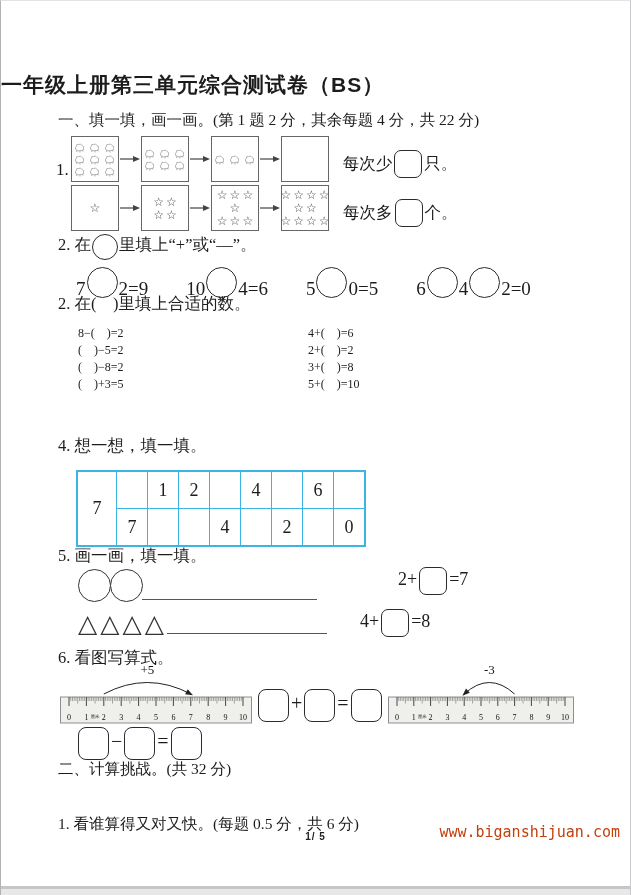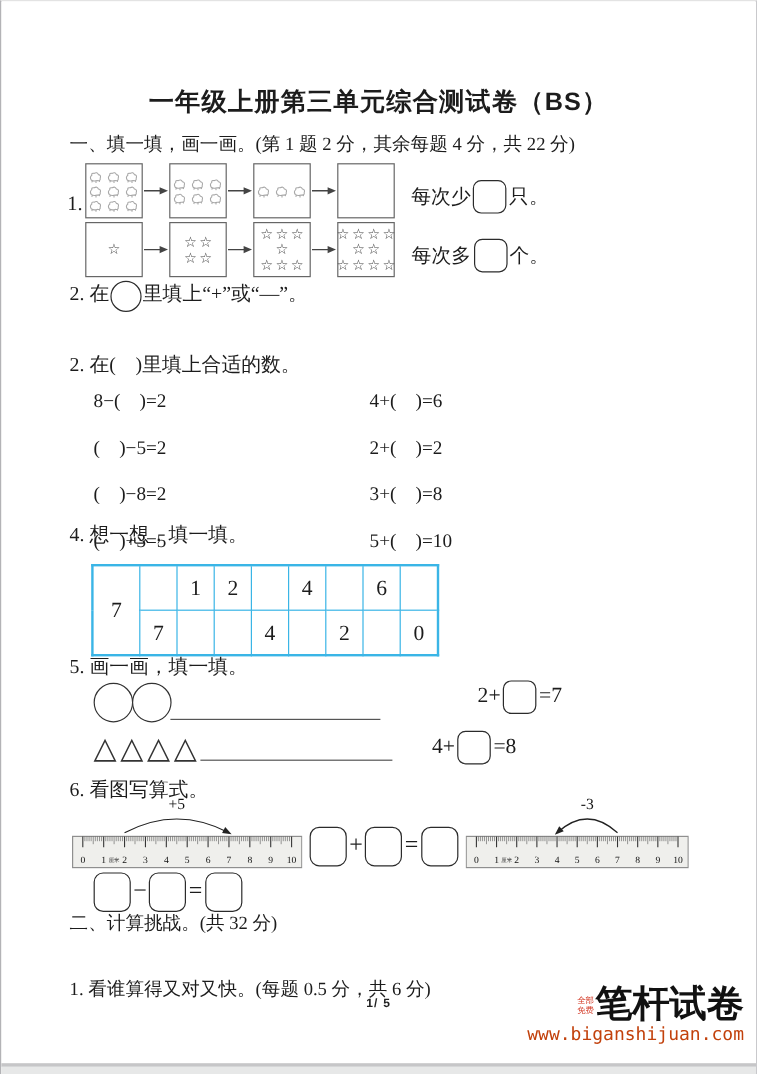--- a/index.html
+++ b/index.html
@@ -1,21 +1,21 @@
 <!DOCTYPE html>
 <html><head>
 <meta charset="utf-8">
 <style>
   html,body{margin:0;padding:0;background:#f2f3f3;}
   #page{position:relative;width:631px;height:895px;background:#fff;box-sizing:border-box;
     border-left:1px solid #b3b3b6;border-right:1px solid #c9c9cc;border-top:1px solid #e3e3e3;
     overflow:hidden;font-family:"Liberation Serif","DejaVu Serif",serif;color:#1c1c1c;}
   .abs{position:absolute;}
   
-  #title{top:70px;left:0;right:0;text-align:center;font-family:"Liberation Sans","DejaVu Sans",sans-serif;
+  #title{top:70px;left:0;right:0;font-family:"Liberation Sans","DejaVu Sans",sans-serif;
     font-weight:bold;font-size:21px;letter-spacing:1px;}
   .h{font-size:15.5px;}
   .qh{font-size:16.5px;}
   
   .pic-strip{display:flex;align-items:center;}
   .qnum{font-size:17px;align-self:flex-end;margin:0 2px 2px 0;}
   .pic-box{width:48px;height:46px;border:1px solid #666;background:#fff;display:flex;flex-direction:column;
     justify-content:center;gap:1px;box-sizing:border-box;}
   .pic-row{display:flex;justify-content:center;align-items:center;gap:2px;}
   .star{font-family:"DejaVu Sans",sans-serif;font-size:12px;line-height:12px;color:#444;}
@@ -25,21 +25,21 @@
   .eq-box{width:26px;height:26px;border:1.4px solid #2b2b2b;border-radius:7px;display:inline-block;
     vertical-align:middle;margin:0 2px;background:#fff;}
   .eq-circle{width:29px;height:29px;border:1.1px solid #2b2b2b;border-radius:50%;display:inline-block;
     vertical-align:-3px;margin:0 1px;background:#fff;}
   .h-circle{width:24px;height:24px;border:1px solid #2b2b2b;border-radius:50%;display:inline-block;
     vertical-align:-6px;margin:0 1px;}
   
   #q2 .hrow{display:flex;align-items:flex-start;font-size:16.5px;}
   #q2 .eqrow{margin:7px 0 0 18px;display:flex;gap:38px;font-size:19px;align-items:flex-end;}
   
-  #q3 .grid{margin:11px 0 0 20px;display:grid;grid-template-columns:230px auto;row-gap:21px;font-size:16px;}
+  #q3 .grid{margin:11px 0 0 20px;display:grid;grid-template-columns:230px auto;row-gap:2px;font-size:12px;}
   .eq{white-space:pre;}
   
   .q4t{border-collapse:collapse;margin:13px 0 0 18px;}
   .q4t td{border:1.6px solid #3ab5e6;width:30px;height:36px;text-align:center;font-size:18px;padding:0;}
   .q4t td.lead{width:38px;}
   .q4t{border:2.5px solid #3ab5e6;}
   
   .shape-circle{width:31px;height:31px;border:1.1px solid #333;border-radius:50%;display:inline-block;
     background:#fff;margin-right:-1px;}
   .tri{font-family:"DejaVu Sans",sans-serif;font-size:25px;line-height:25px;color:#333;letter-spacing:3px;}
@@ -302,20 +302,26 @@
         <span>个。</span>
       </span>
     </div>
   </div>
 
   <div id="q2" class="abs" style="top:233px;left:57px;">
     <div class="hrow">
       <span>2. 在</span>
       <span class="h-circle"></span>
       <span>里填上“+”或“—”。</span>
+    </div>
+    <div class="eqrow">
+      <span class="eqitem">7<span class="eq-circle"></span>2=9</span>
+      <span class="eqitem">10<span class="eq-circle"></span>4=6</span>
+      <span class="eqitem">5<span class="eq-circle"></span>0=5</span>
+      <span class="eqitem">6<span class="eq-circle"></span>4<span class="eq-circle"></span>2=0</span>
     </div>
   </div>
 
   <div id="q3" class="abs" style="top:292px;left:57px;">
     <div class="qh eq">2. 在(    )里填上合适的数。</div>
     <div class="grid">
       <span class="eq">8−(    )=2</span>
       <span class="eq">4+(    )=6</span>
       <span class="eq">(    )−5=2</span>
       <span class="eq">2+(    )=2</span>
@@ -622,22 +628,18 @@
         </svg></div>
     <span class="q6eq" style="left:18px;top:80px;"><span class="eq-box"></span>−<span class="eq-box"></span>=<span class="eq-box"></span></span>
   </div>
 
   <div class="abs h" style="top:758px;left:57px;">二、计算挑战。(共 32 分)</div>
   <div class="abs h" style="top:784px;left:57px;margin-top:29px;">1. 看谁算得又对又快。(每题 0.5 分，共 6 分)</div>
 
   <div id="pagenum" class="abs">1/ 5</div>
 
   <div id="logo" class="abs">
-    <div class="logo-row">
-      <span class="logo-free">全部免费</span>
-      <span class="logo-name">笔杆试卷</span>
-    </div>
     <div class="logo-url">www.biganshijuan.com</div>
   </div>
 
   <div id="strip1" class="abs"></div>
   <div id="strip2" class="abs"></div>
 </div>
 
 </body></html>

